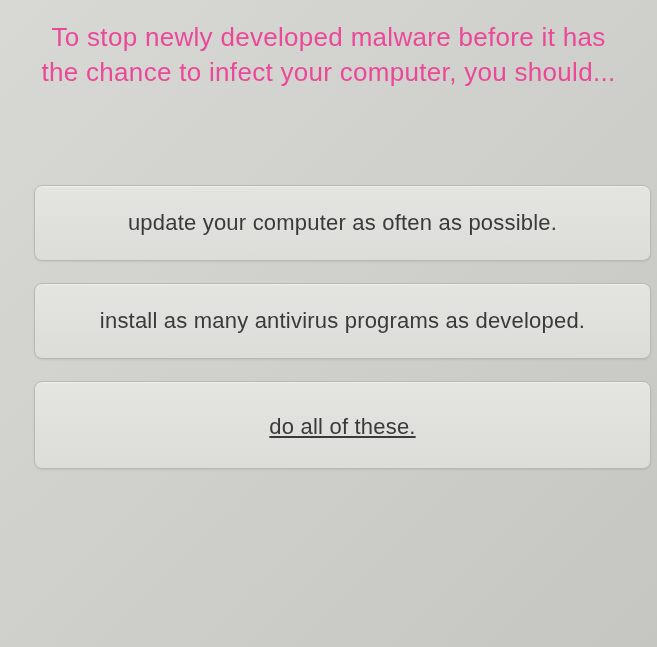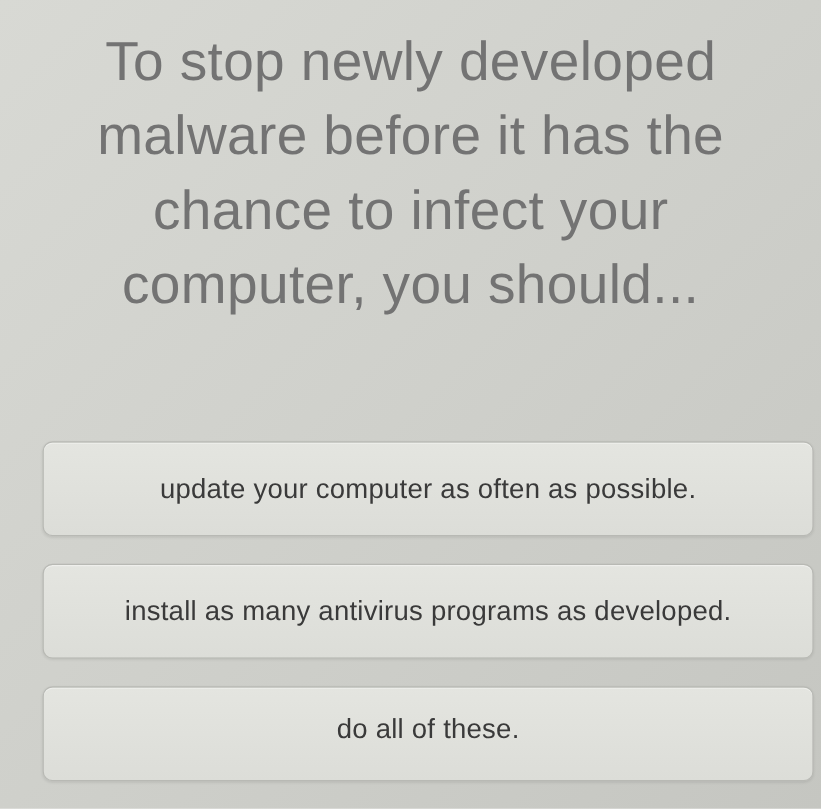--- a/index.html
+++ b/index.html
@@ -13,23 +13,23 @@
       background: linear-gradient(135deg, #d8d9d4 0%, #cfd0cb 50%, #c5c6c1 100%);
       font-family: 'Segoe UI', 'Lucida Sans', Arial, sans-serif;
       overflow: hidden;
       position: relative;
     }
     .question-container {
       padding: 20px 30px 0 30px;
       text-align: center;
     }
     .question-text {
-      font-size: 44px;
+      font-size: 26px;
       line-height: 1.35;
-      color: #737373;
+      color: #ec4899;
       font-weight: 400;
       letter-spacing: 0.3px;
     }
     .options-container {
       margin-top: 95px;
       display: flex;
       flex-direction: column;
       gap: 22px;
       padding: 0 6px;
     }
@@ -41,21 +41,22 @@
       text-align: center;
       font-size: 22px;
       color: #3a3a3a;
       cursor: pointer;
       font-family: inherit;
       box-shadow: inset 0 1px 0 rgba(255,255,255,0.4), 0 1px 2px rgba(0,0,0,0.08);
       letter-spacing: 0.2px;
       margin-left: 28px;
     }
     .option-button.last {
-      padding: 20px 20px 28px 20px;
+      padding: 32px 20px 28px 20px;
+      text-decoration: underline;
     }
   </style>
 </head>
 <body>
 
 <div class="question-container">
   <div class="question-text">To stop newly developed malware before it has the chance to infect your computer, you should...</div>
 </div>
 
 <div class="options-container">

